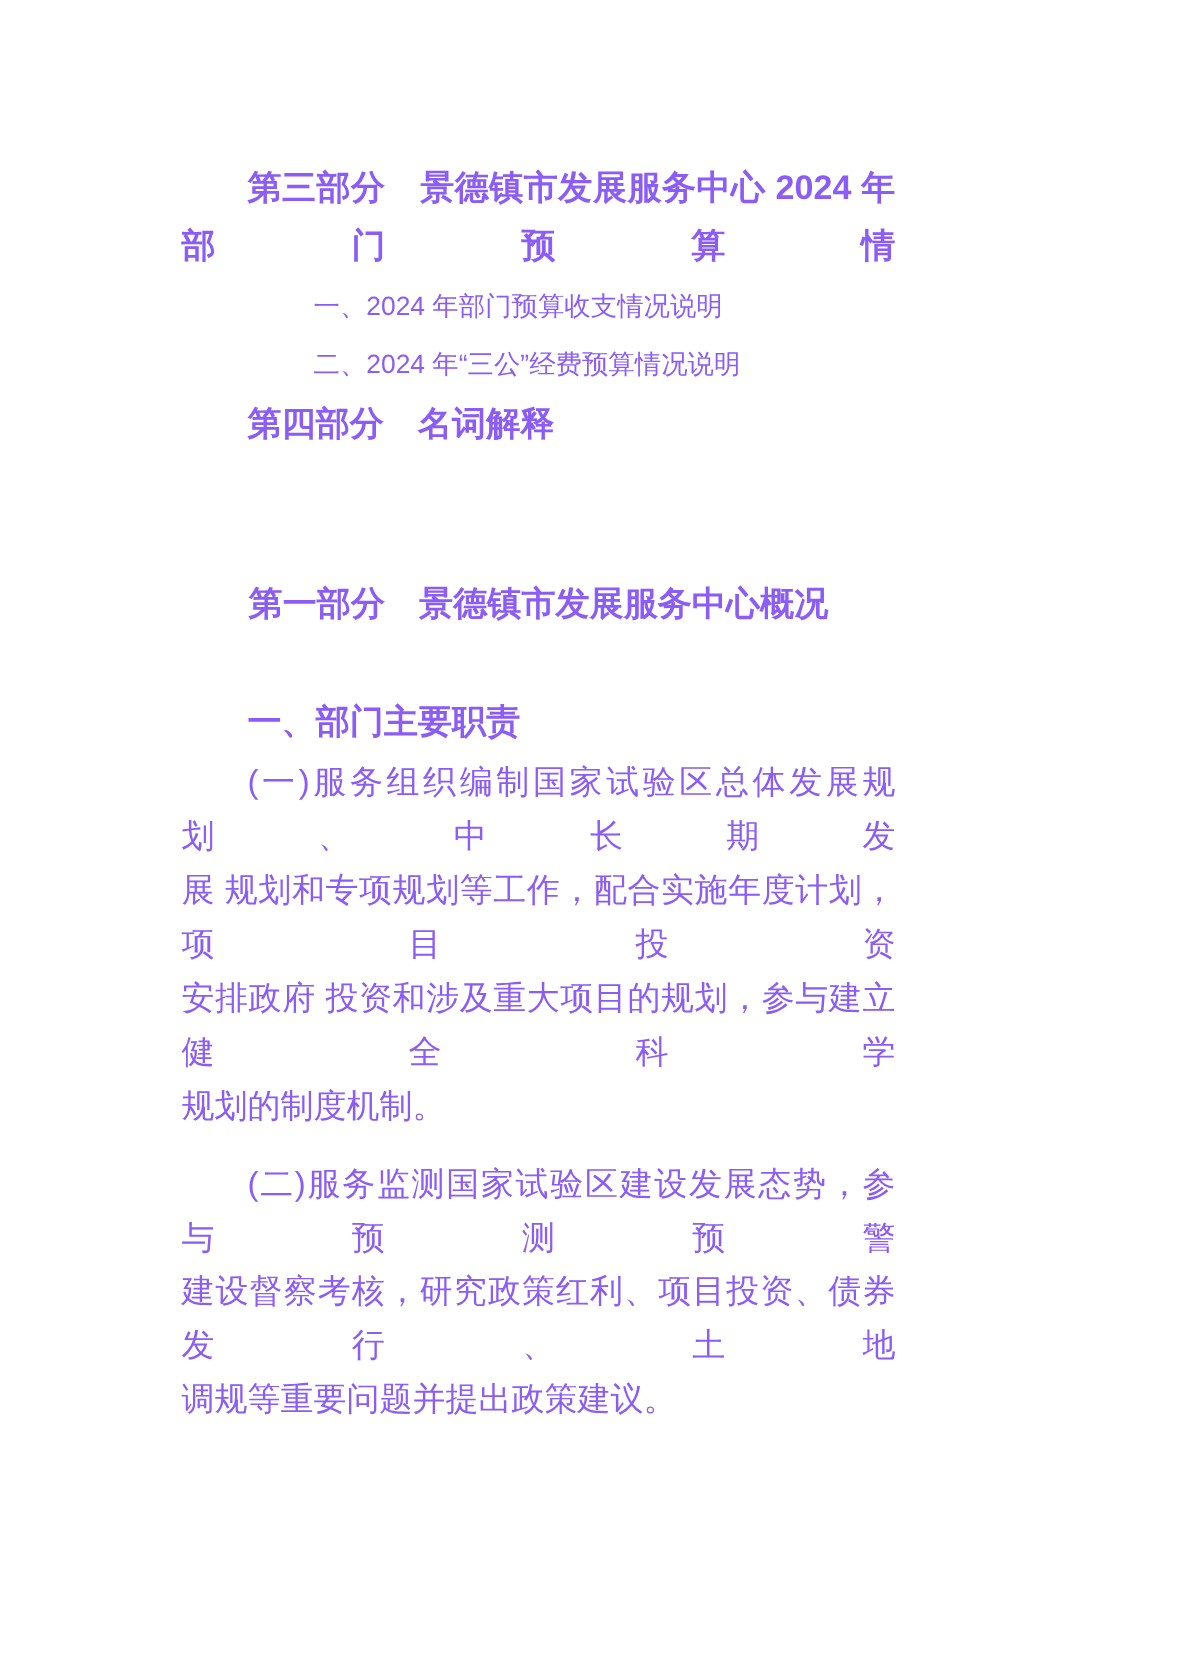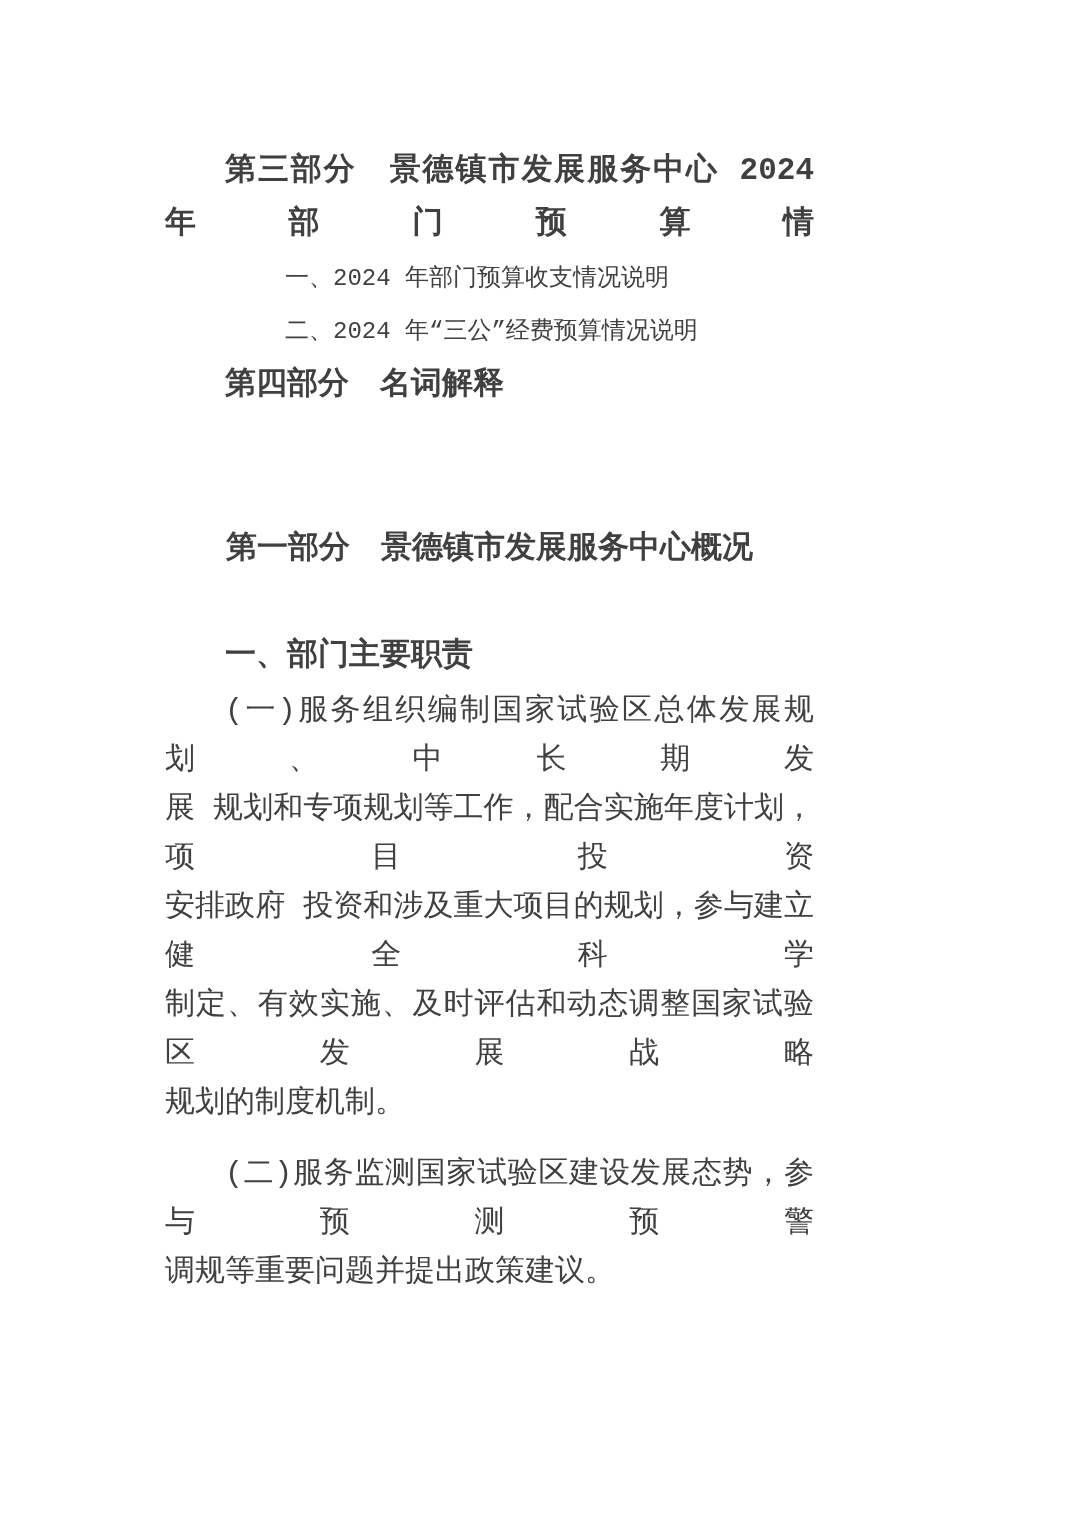--- a/index.html
+++ b/index.html
@@ -7,22 +7,22 @@
     padding: 0;
     background: #ffffff;
   }
   .page {
     position: relative;
     box-sizing: border-box;
     width: 980px;
     height: 1520px;
     margin: 0;
     background: #ffffff;
-    color: #404040;
-    font-family: Liberation Mono, monospace;
+    color: #8b5cf6;
+    font-family: Liberation Sans, sans-serif;
     padding: 144px 166px 0 165px;
     overflow: hidden;
   }
   .ln {
     font-size: 30px;
     line-height: 53px;
     white-space: pre-wrap;
   }
   .bold {
     font-weight: bold;
@@ -78,22 +78,22 @@
   <div class="ln bold indent">第四部分　名词解释</div>
 
   <div class="ln bold part1-title">第一部分　景德镇市发展服务中心概况</div>
 
   <div class="ln bold indent section-heading">一、部门主要职责</div>
 
   <div class="para first">
     <div class="ln indent just">(一)服务组织编制国家试验区总体发展规划、中长期发</div>
     <div class="ln just">展 规划和专项规划等工作，配合实施年度计划，项目投资</div>
     <div class="ln just">安排政府 投资和涉及重大项目的规划，参与建立健全科学</div>
-    <div class="ln just">制定、有效实施、及时评估和动态调整国家试验区发展战略</div>
     <div class="ln">规划的制度机制。</div>
   </div>
 
   <div class="para">
     <div class="ln indent just">(二)服务监测国家试验区建设发展态势，参与预测预警</div>
+    <div class="ln just">建设督察考核，研究政策红利、项目投资、债券发行、土地</div>
     <div class="ln">调规等重要问题并提出政策建议。</div>
   </div>
 
 </div>
 
 </body></html>

